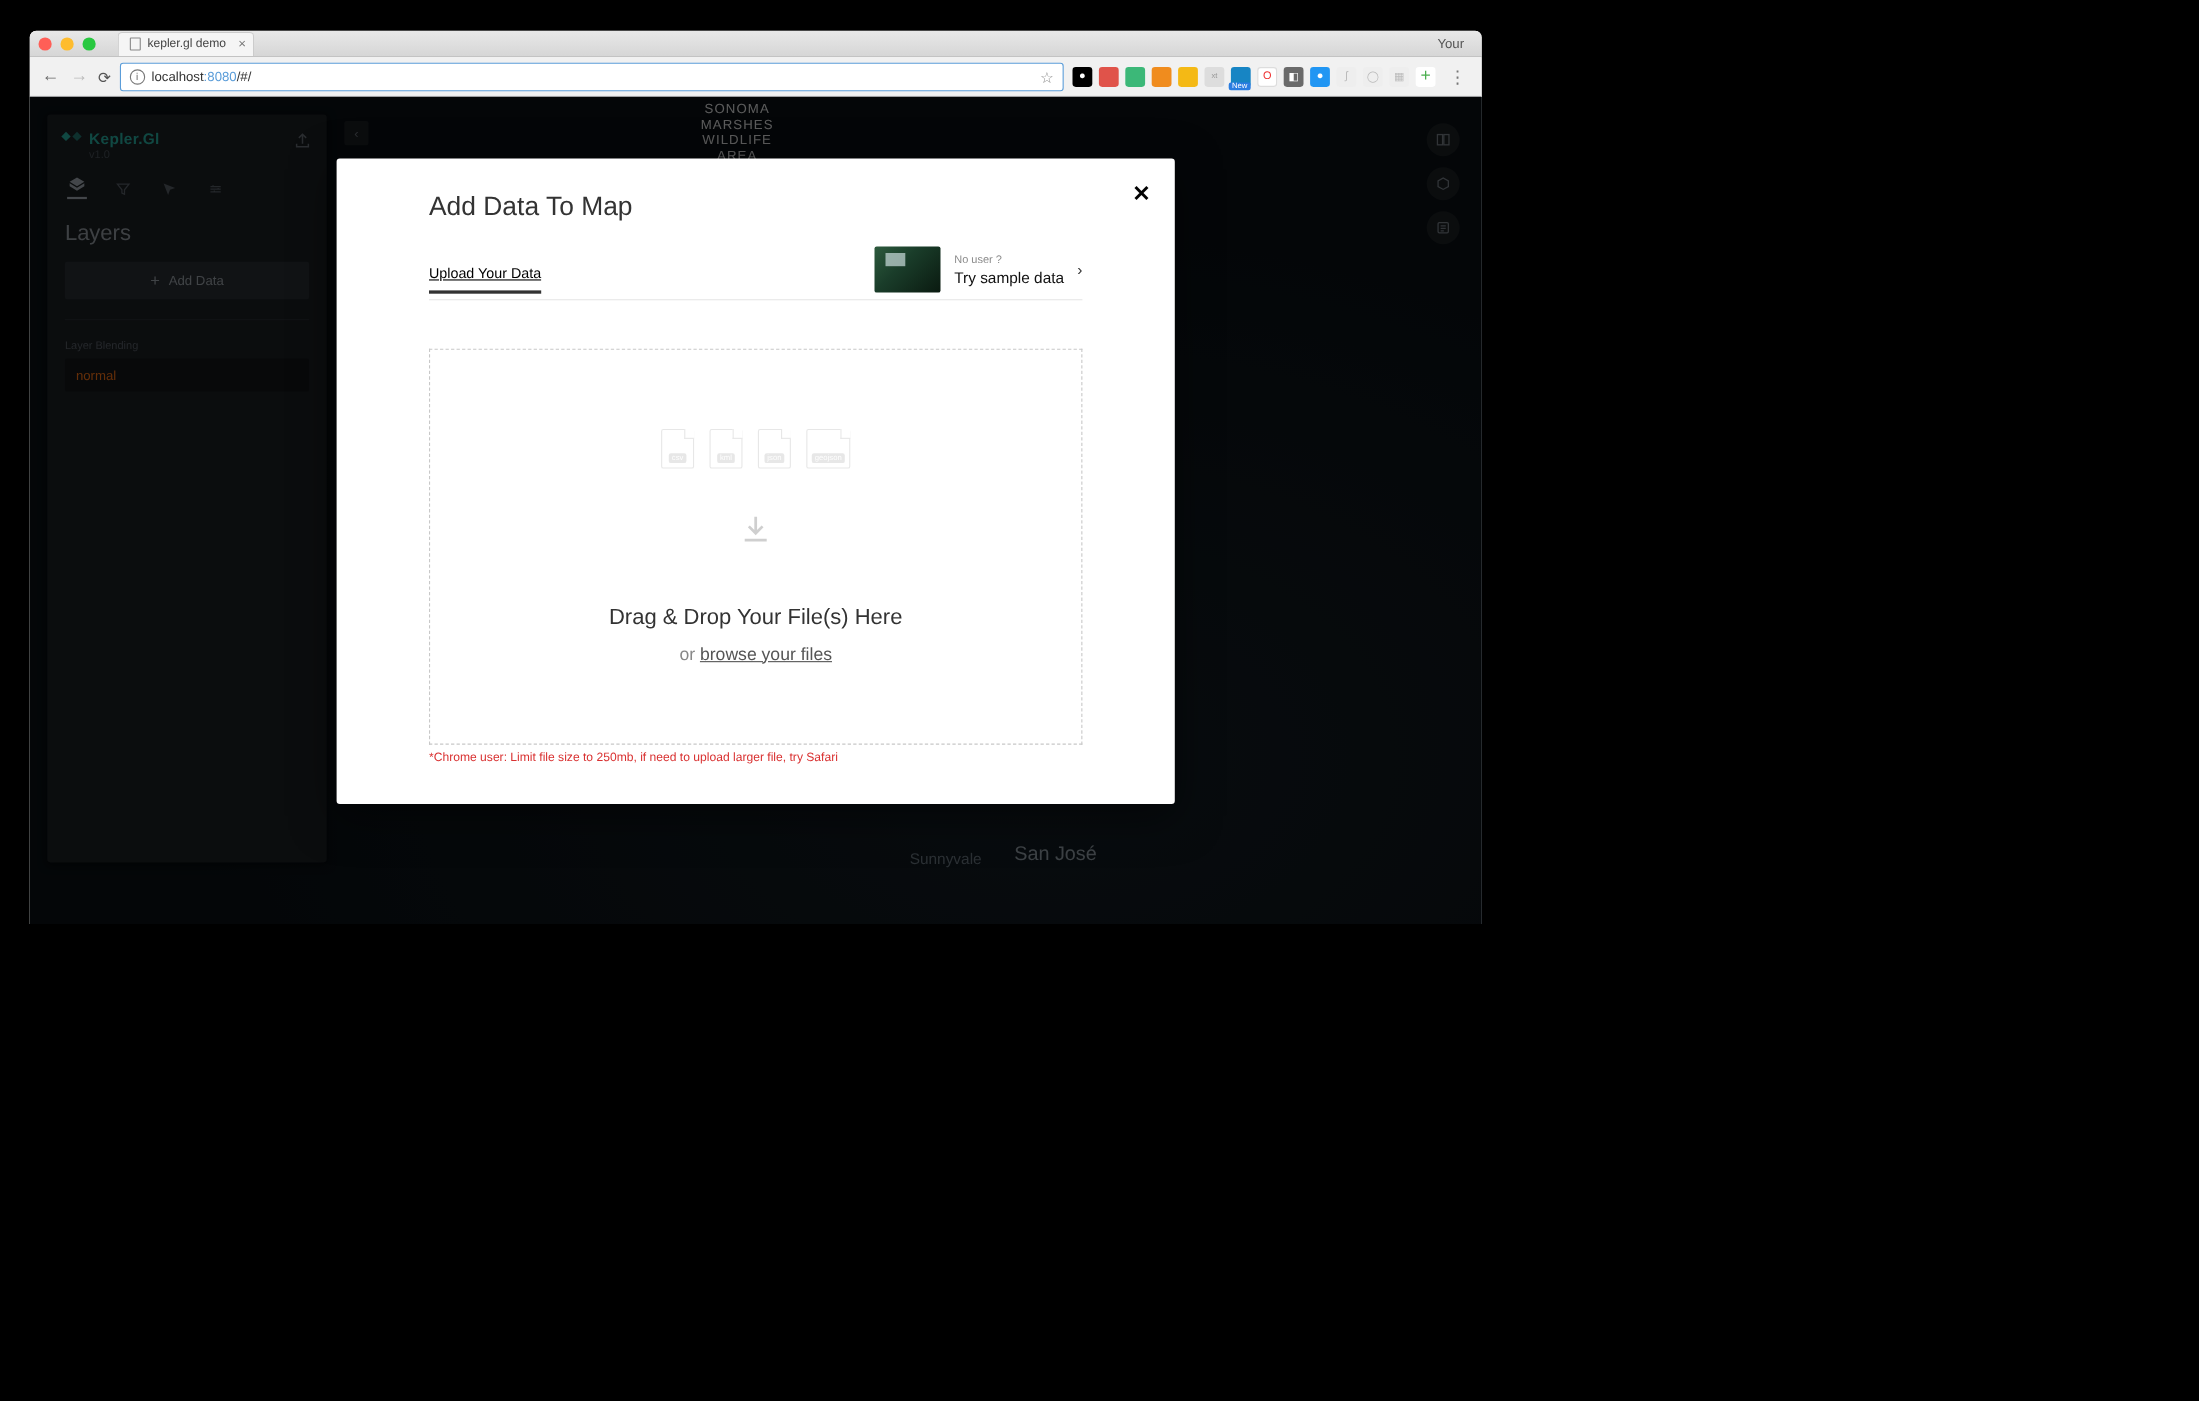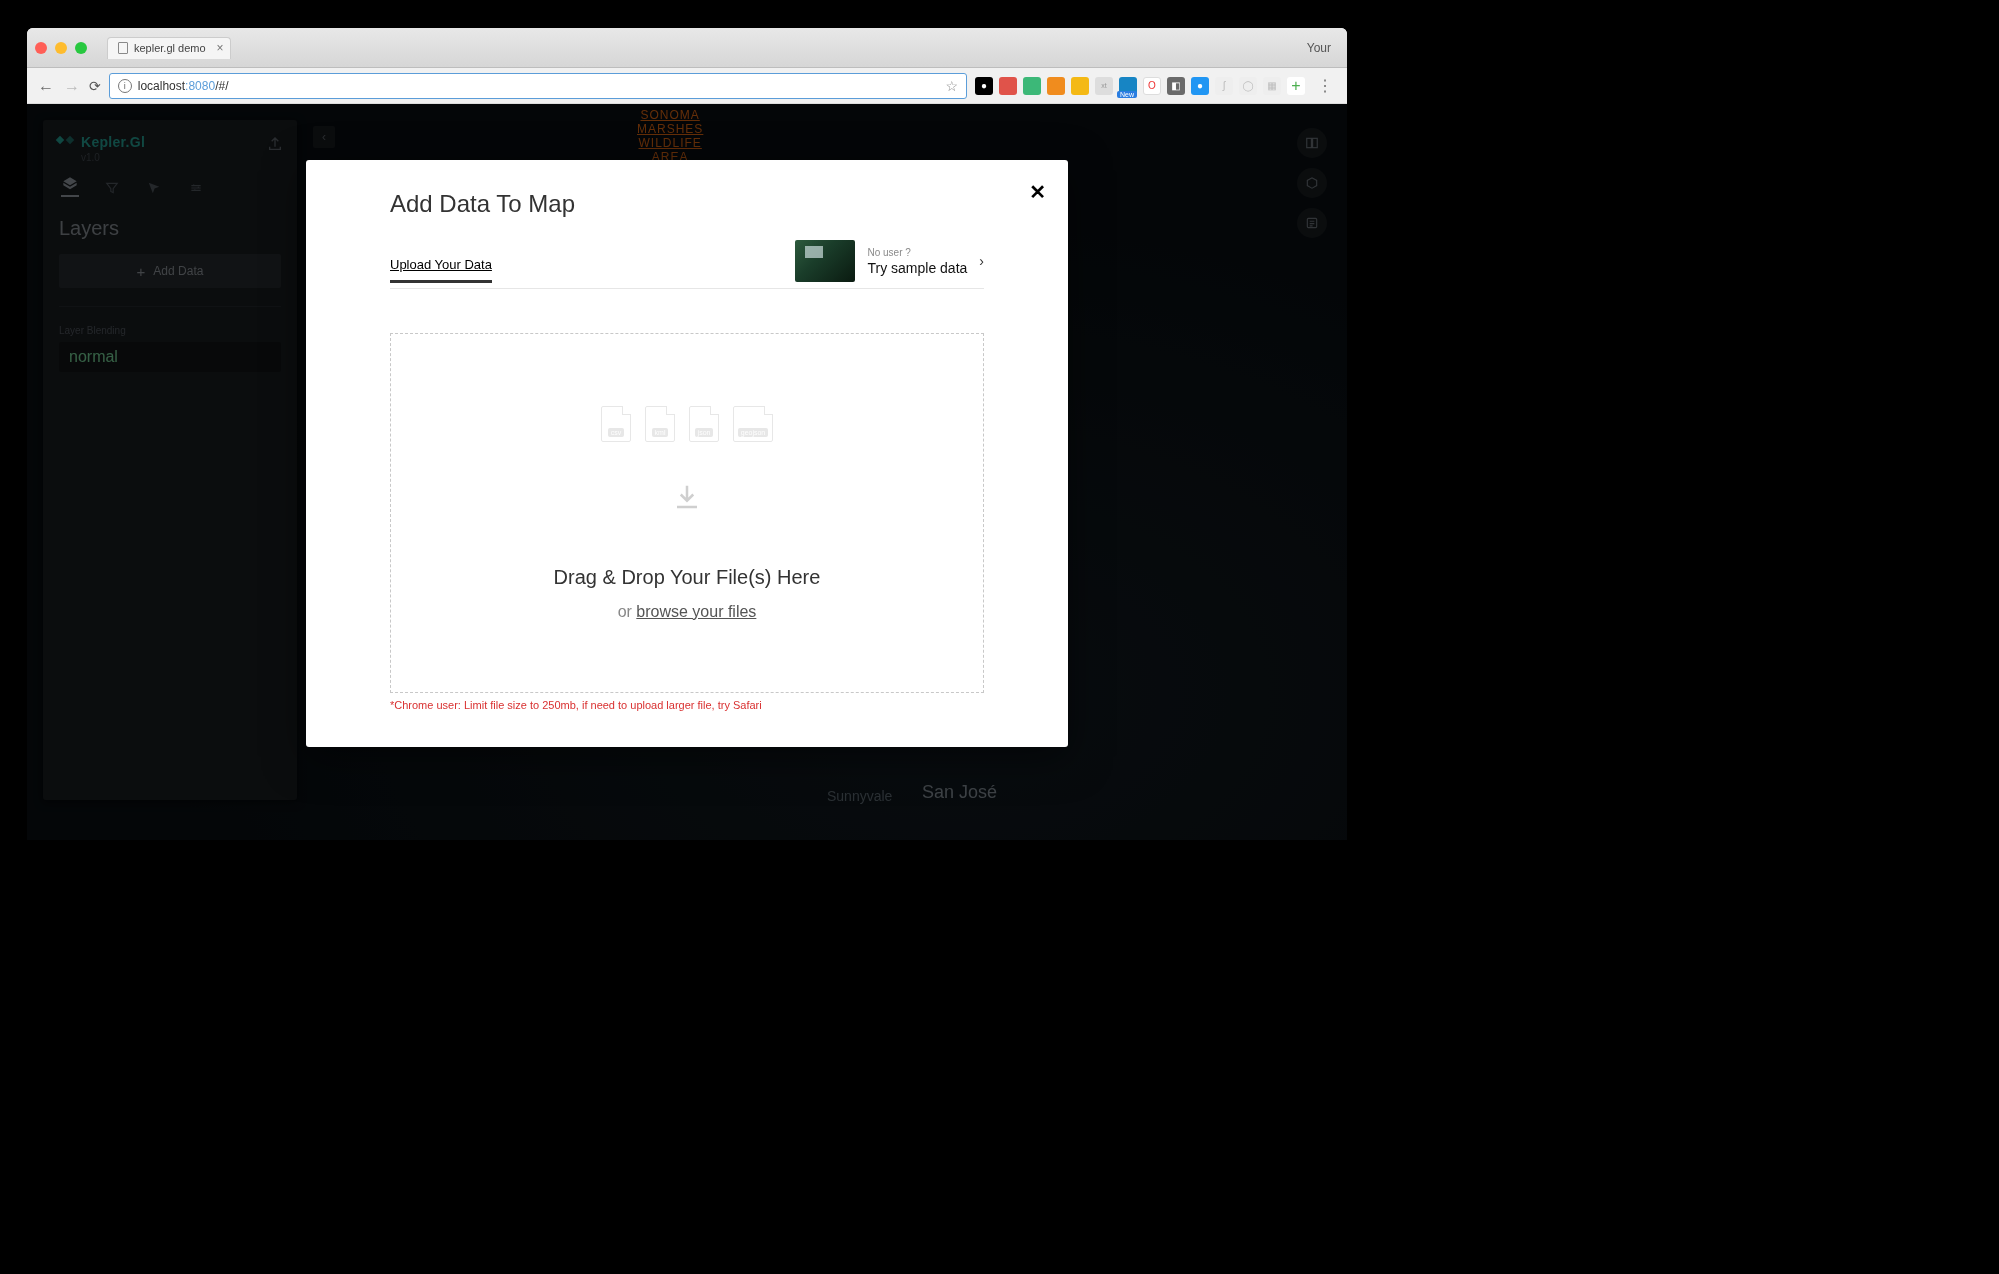--- a/index.html
+++ b/index.html
@@ -1,20 +1,20 @@
 <!DOCTYPE html>
 <html><head>
 <meta charset="utf-8">
 <style>
 * { margin: 0; padding: 0; box-sizing: border-box; }
 body { font-family: -apple-system, BlinkMacSystemFont, "Segoe UI", Helvetica, Arial, sans-serif; background: #000; width: 1374px; height: 874px; overflow: hidden; }
 
 
 .window { width: 1320px; height: 812px; margin: 28px 27px; background: #fff; border-radius: 6px 6px 0 0; overflow: hidden; box-shadow: 0 10px 40px rgba(0,0,0,0.5); display: flex; flex-direction: column; }
-.titlebar { height: 40px; background: linear-gradient(#e8e8e8,#d6d6d6); display: flex; align-items: center; padding: 0 8px; border-bottom: 1px solid #bdbdbd; }
+.titlebar { height: 24px; background: linear-gradient(#e8e8e8,#d6d6d6); display: flex; align-items: center; padding: 0 8px; border-bottom: 1px solid #bdbdbd; }
 .traffic { display: flex; gap: 8px; }
 .dot { width: 12px; height: 12px; border-radius: 50%; }
 .dot.red { background: #ff5f57; } .dot.yellow { background: #febc2e; } .dot.green { background: #28c840; }
 .tab { margin-left: 20px; background: #f5f5f5; border: 1px solid #ccc; border-bottom: none; border-radius: 4px 4px 0 0; height: 22px; display: flex; align-items: center; padding: 0 24px 0 10px; font-size: 11px; color: #444; position: relative; }
 .tab .file-icon { width: 10px; height: 12px; border: 1px solid #888; border-radius: 1px; margin-right: 6px; }
 .tab .x { position: absolute; right: 6px; font-size: 12px; color: #777; }
 .titlebar .brand { margin-left: auto; font-size: 12px; color: #555; padding-right: 8px; }
 
 .toolbar { height: 36px; background: #f1f1f1; border-bottom: 1px solid #ddd; display: flex; align-items: center; padding: 0 10px; gap: 8px; }
 .nav-btn { color: #6b6b6b; font-size: 16px; width: 18px; text-align: center; }
@@ -27,41 +27,41 @@
 .addr .star { margin-left: auto; color: #888; font-size: 14px; }
 .ext-row { display: flex; gap: 6px; align-items: center; }
 .ext { width: 18px; height: 18px; border-radius: 3px; display: flex; align-items: center; justify-content: center; font-size: 10px; color: #fff; }
 .menu-dots { color: #777; font-size: 16px; padding: 0 4px; }
 
 
 .app { flex: 1; position: relative; background: #0a1015; overflow: hidden; }
 .map-bg { position: absolute; inset: 0; background:
   radial-gradient(ellipse at 70% 80%, #151f26 0%, #0a1015 60%),
   #0a1015; }
-.map-label { position: absolute; color: #f97316; font-size: 12px; text-align: center; line-height: 14px; letter-spacing: 1px; text-decoration: underline; }
+.map-label { position: absolute; color: #e5e5e5; font-size: 12px; text-align: center; line-height: 14px; letter-spacing: 1px; }
 .city1 { position: absolute; color: #6c7983; font-size: 14px; margin-top: 24px; }
 .city2 { position: absolute; color: #9aa6af; font-size: 18px; font-weight: 500; }
 
 
 .sidebar { position: absolute; left: 16px; top: 16px; width: 254px; height: 680px; background: #1d2125; border-radius: 3px; box-shadow: 0 2px 8px rgba(0,0,0,0.5); }
 .side-head { padding: 14px 14px 6px; display: flex; align-items: flex-start; }
 .logo { display: flex; gap: 4px; margin-right: 8px; margin-top: 3px; }
 .logo-sq { width: 6px; height: 6px; background: #2ab3a6; transform: rotate(45deg); }
 .brand-name { color: #2ab3a6; font-size: 14px; font-weight: 600; letter-spacing: 0.3px; }
 .version { color: #4a5259; font-size: 10px; margin-top: 2px; }
 .share { margin-left: auto; margin-top: 2px; }
 .tab-icons { display: flex; gap: 24px; padding: 10px 18px 6px; }
 .tab-icon { width: 18px; height: 18px; color: #5a6169; display: flex; align-items: center; justify-content: center; }
 .tab-icon.active { color: #a8b0b8; border-bottom: 2px solid #a8b0b8; padding-bottom: 6px; }
 .section-title { color: #9aa1a8; font-size: 20px; font-weight: 300; padding: 14px 16px; }
 .add-data { margin: 0 16px; background: #2c3136; color: #a0a7ae; height: 34px; display: flex; align-items: center; justify-content: center; gap: 8px; font-size: 12px; border-radius: 2px; }
 .add-data .plus { font-size: 15px; }
 .divider { height: 1px; background: #2a2e33; margin: 18px 16px; }
 .lbl { color: #5a6169; font-size: 10px; padding: 0 16px 6px; }
-.blend { margin: 0 16px; background: #14181b; color: #86efac; height: 30px; display: flex; align-items: center; padding: 0 10px; font-size: 16px; border-radius: 2px; }
+.blend { margin: 0 16px; background: #14181b; color: #f97316; height: 30px; display: flex; align-items: center; padding: 0 10px; font-size: 12px; border-radius: 2px; }
 
 .collapse-chip { position: absolute; left: 286px; top: 22px; width: 22px; height: 22px; background: #1d2125; color: #6a7178; display: flex; align-items: center; justify-content: center; font-size: 12px; border-radius: 2px; }
 
 .map-ctrl { position: absolute; right: 20px; top: 24px; display: flex; flex-direction: column; gap: 10px; }
 .mc-btn { width: 30px; height: 30px; background: #1d2125; border-radius: 50%; color: #7a838b; display: flex; align-items: center; justify-content: center; font-size: 14px; }
 
 
 .overlay { position: absolute; inset: 0; background: rgba(0,0,0,0.6); display: flex; align-items: flex-start; justify-content: center; padding-top: 56px; }
 .modal { width: 762px; background: #fff; border-radius: 3px; padding: 30px 84px 36px; position: relative; box-shadow: 0 10px 40px rgba(0,0,0,0.5); }
 .modal-close { position: absolute; right: 22px; top: 20px; font-size: 20px; color: #000; font-weight: 700; }

